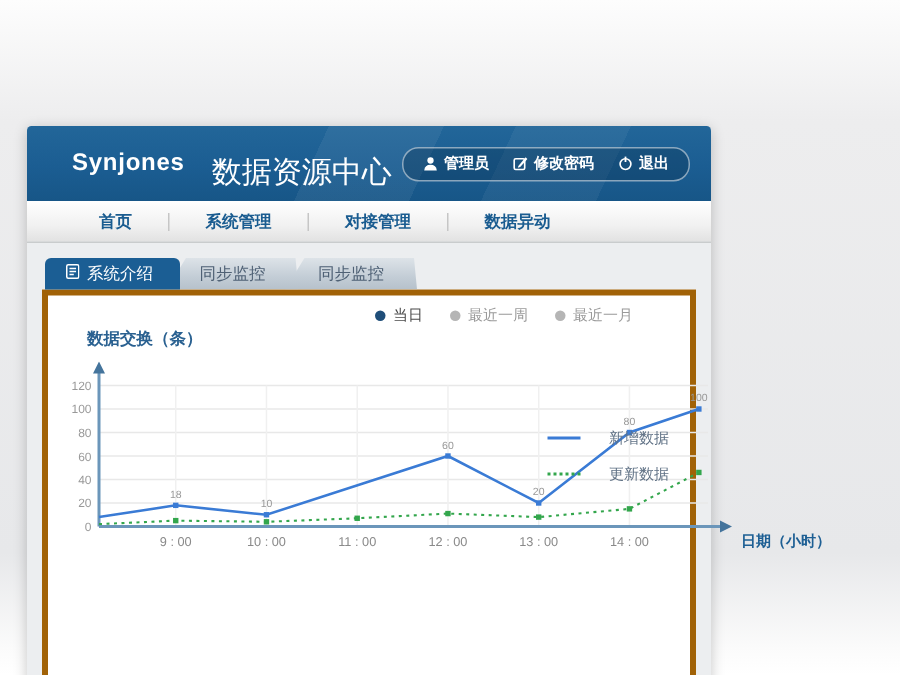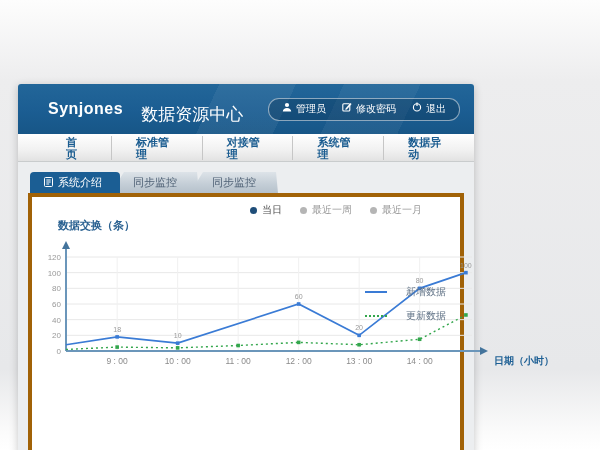--- a/index.html
+++ b/index.html
@@ -18,27 +18,27 @@
   .header{
     height:50px;border-radius:3px 3px 0 0;display:flex;align-items:center;
     padding:0 14px;box-sizing:border-box;
     background:
       linear-gradient(115deg,rgba(255,255,255,0) 42%,rgba(255,255,255,.06) 42%,rgba(255,255,255,.06) 58%,rgba(255,255,255,0) 58%,rgba(255,255,255,0) 68%,rgba(255,255,255,.05) 68%,rgba(255,255,255,.05) 84%,rgba(255,255,255,0) 84%),
       linear-gradient(180deg,#226699 0%,#1b5d92 55%,#175687 100%);
   }
   .logo{color:#fff;text-align:center;line-height:1.15;margin-left:16px;}
   .logo-en{font-size:16px;font-weight:bold;letter-spacing:.5px;}
   .logo-cn{font-size:12.5px;font-weight:bold;letter-spacing:1.5px;}
-  .app-title{color:#fff;font-size:17px;margin-left:18px;padding-top:10px;}
+  .app-title{color:#fff;font-size:20px;margin-left:18px;padding-top:10px;}
   .user-pill{
     margin-left:auto;display:flex;align-items:center;gap:16px;height:21px;
     background:rgba(8,38,66,.28);border:1px solid rgba(255,255,255,.5);
     border-radius:11px;padding:0 13px;color:#fff;font-size:10px;
   }
-  .user-pill .u-item{display:flex;align-items:flex-start;gap:4px;cursor:pointer;white-space:nowrap;}
+  .user-pill .u-item{display:flex;align-items:center;gap:4px;cursor:pointer;white-space:nowrap;font-weight:bold;}
   .user-pill svg{display:block;}
   
   .nav{
     height:27px;display:flex;align-items:center;padding-left:24px;
     background:linear-gradient(180deg,#ffffff 0%,#f1f1f1 60%,#e2e2e2 100%);
     border-bottom:1px solid #c9cccd;
   }
   .nav-item{
     padding:0 24px;font-size:11px;font-weight:bold;color:#1a5c90;
     line-height:12px;cursor:pointer;border-right:1px solid #c6c6c6;
@@ -124,23 +124,22 @@
               <line x1="5" y1="0.4" x2="5" y2="4" stroke="#fff" stroke-width="1.2"></line>
             </svg>
         </span>
         <span>退出</span>
       </span>
     </div>
   </div>
 
   <div class="nav">
     <div class="nav-item">首页</div>
-    <div class="nav-item">标准管理</div>
+    <div class="nav-item">系统管理</div>
     <div class="nav-item">对接管理</div>
-    <div class="nav-item">系统管理</div>
     <div class="nav-item">数据异动</div>
   </div>
 
   <div class="content">
 
     <div class="tabbar">
       <div class="tab tab-active">
         <span>
           <svg width="9" height="10" viewBox="0 0 9 10">
               <rect x="0.5" y="0.5" width="8" height="9" rx="1" fill="none" stroke="#fff" stroke-width="1"></rect>

